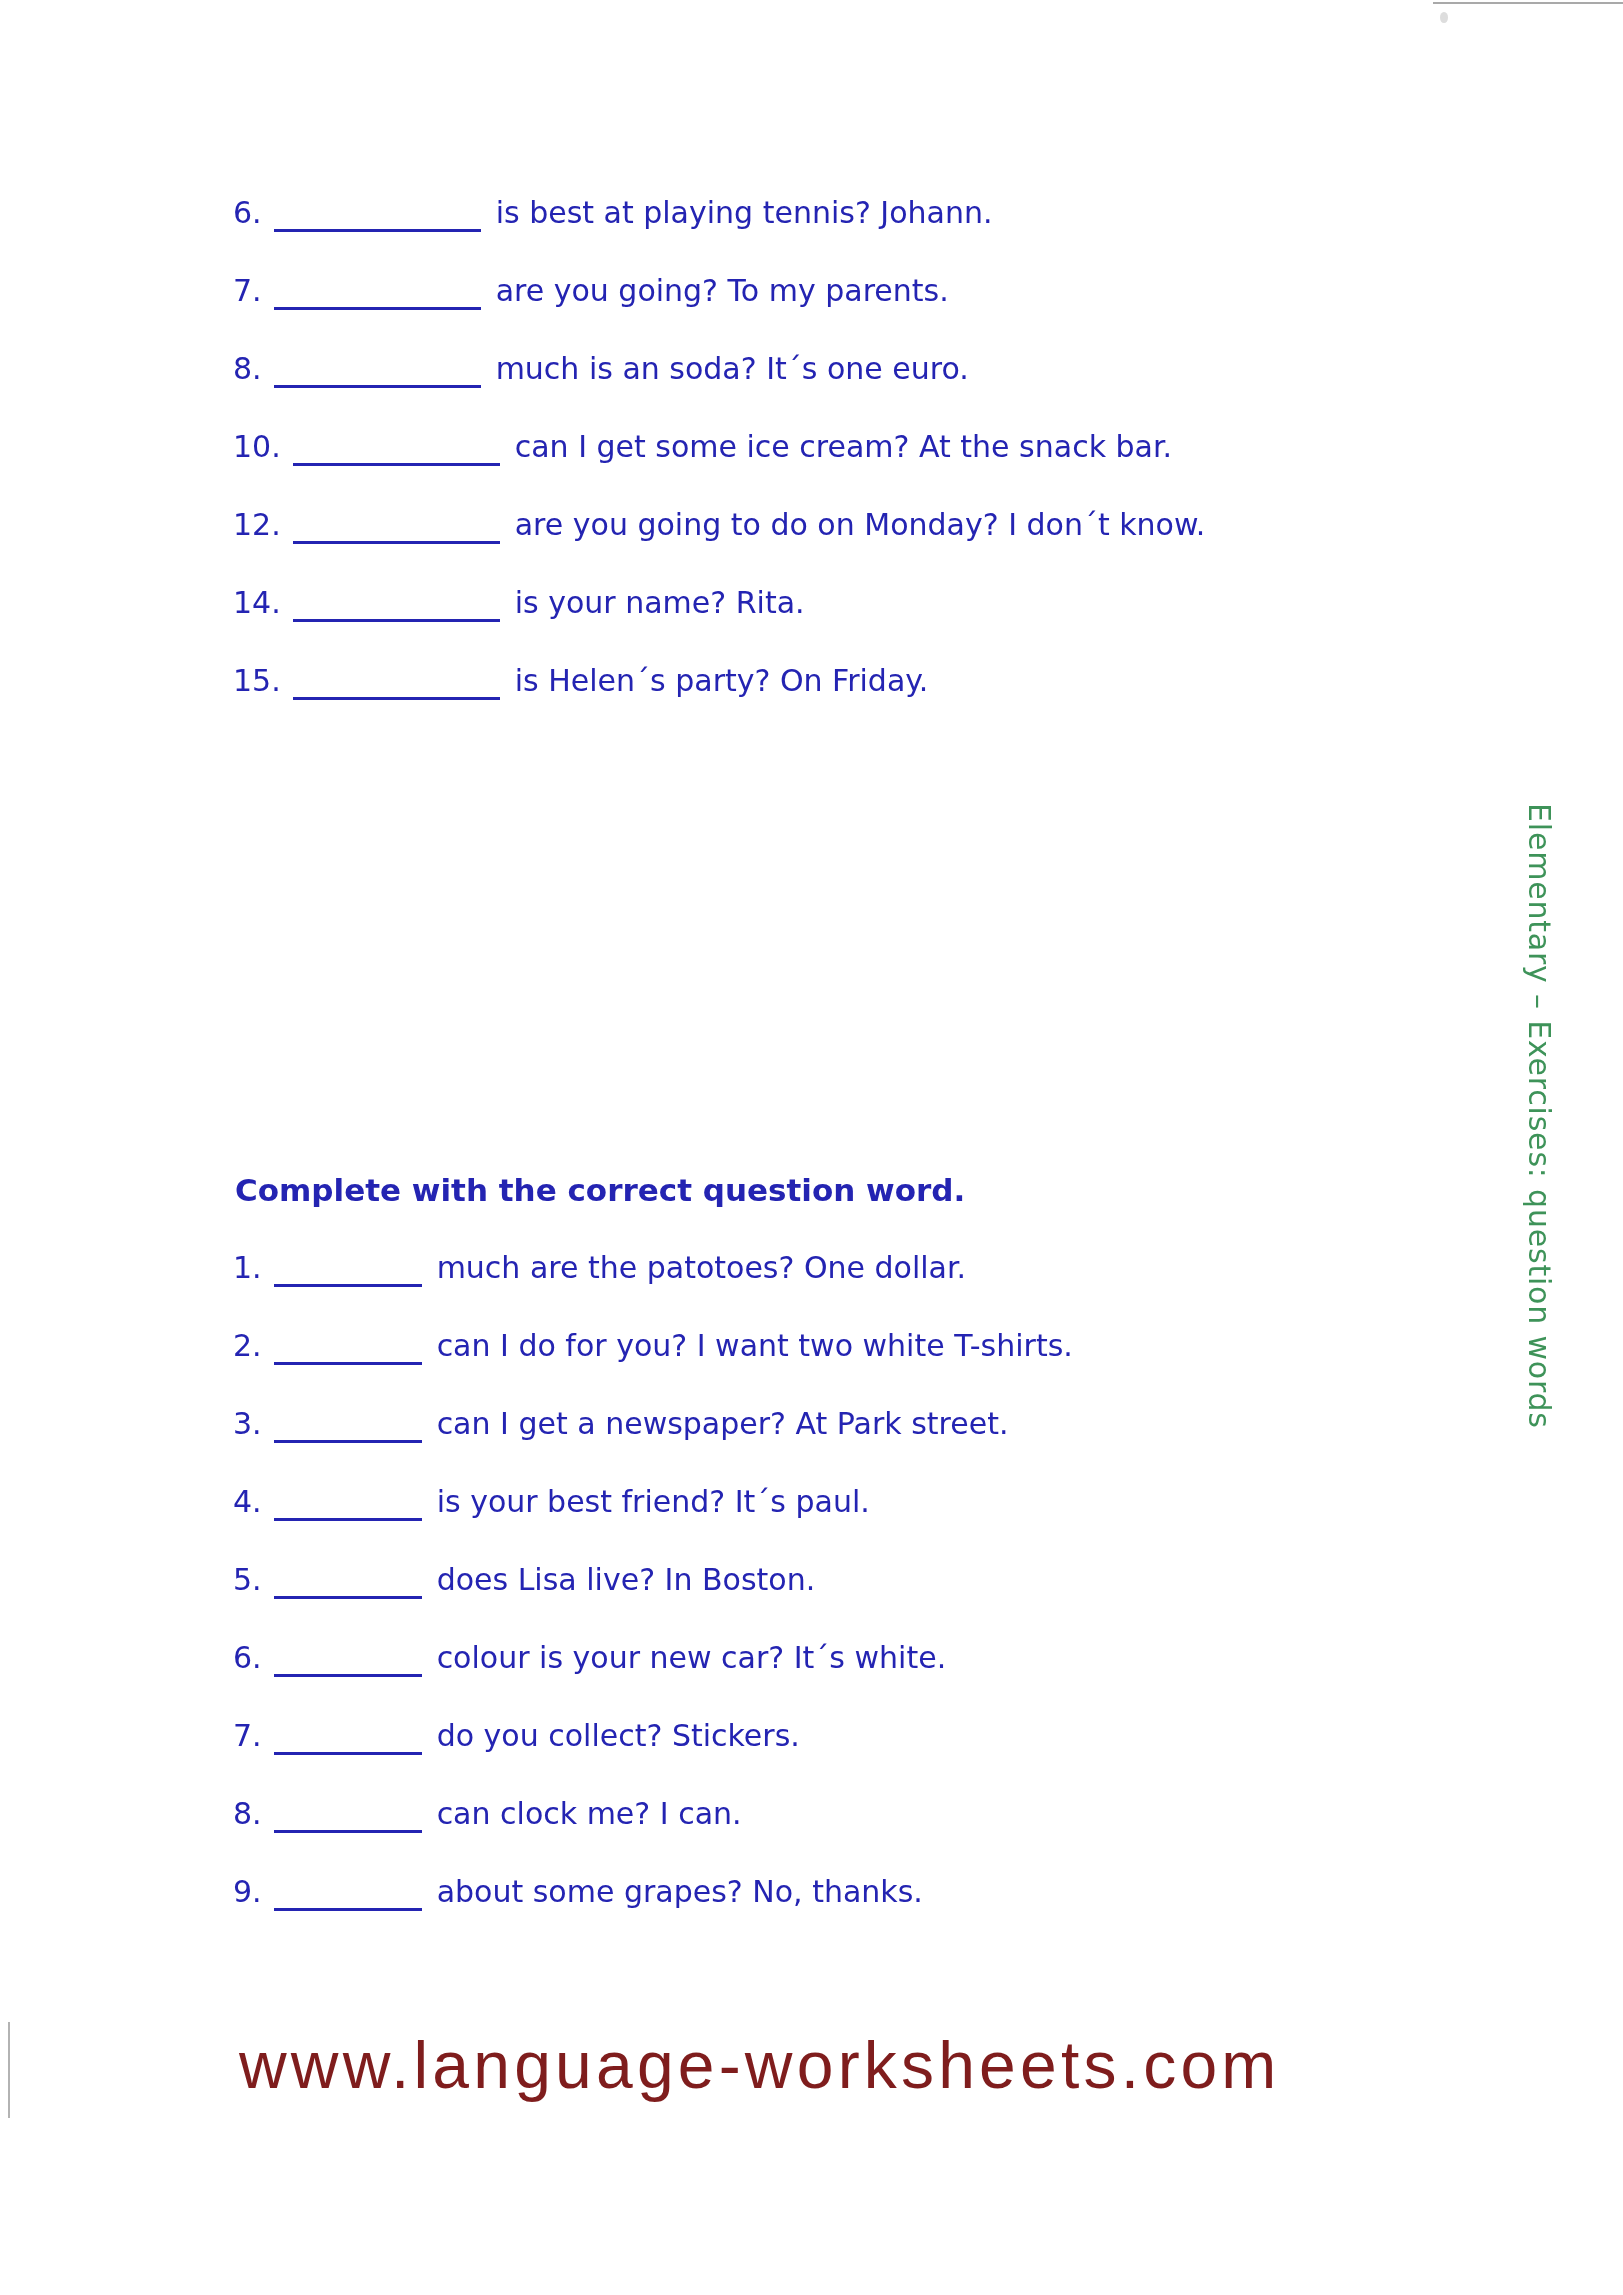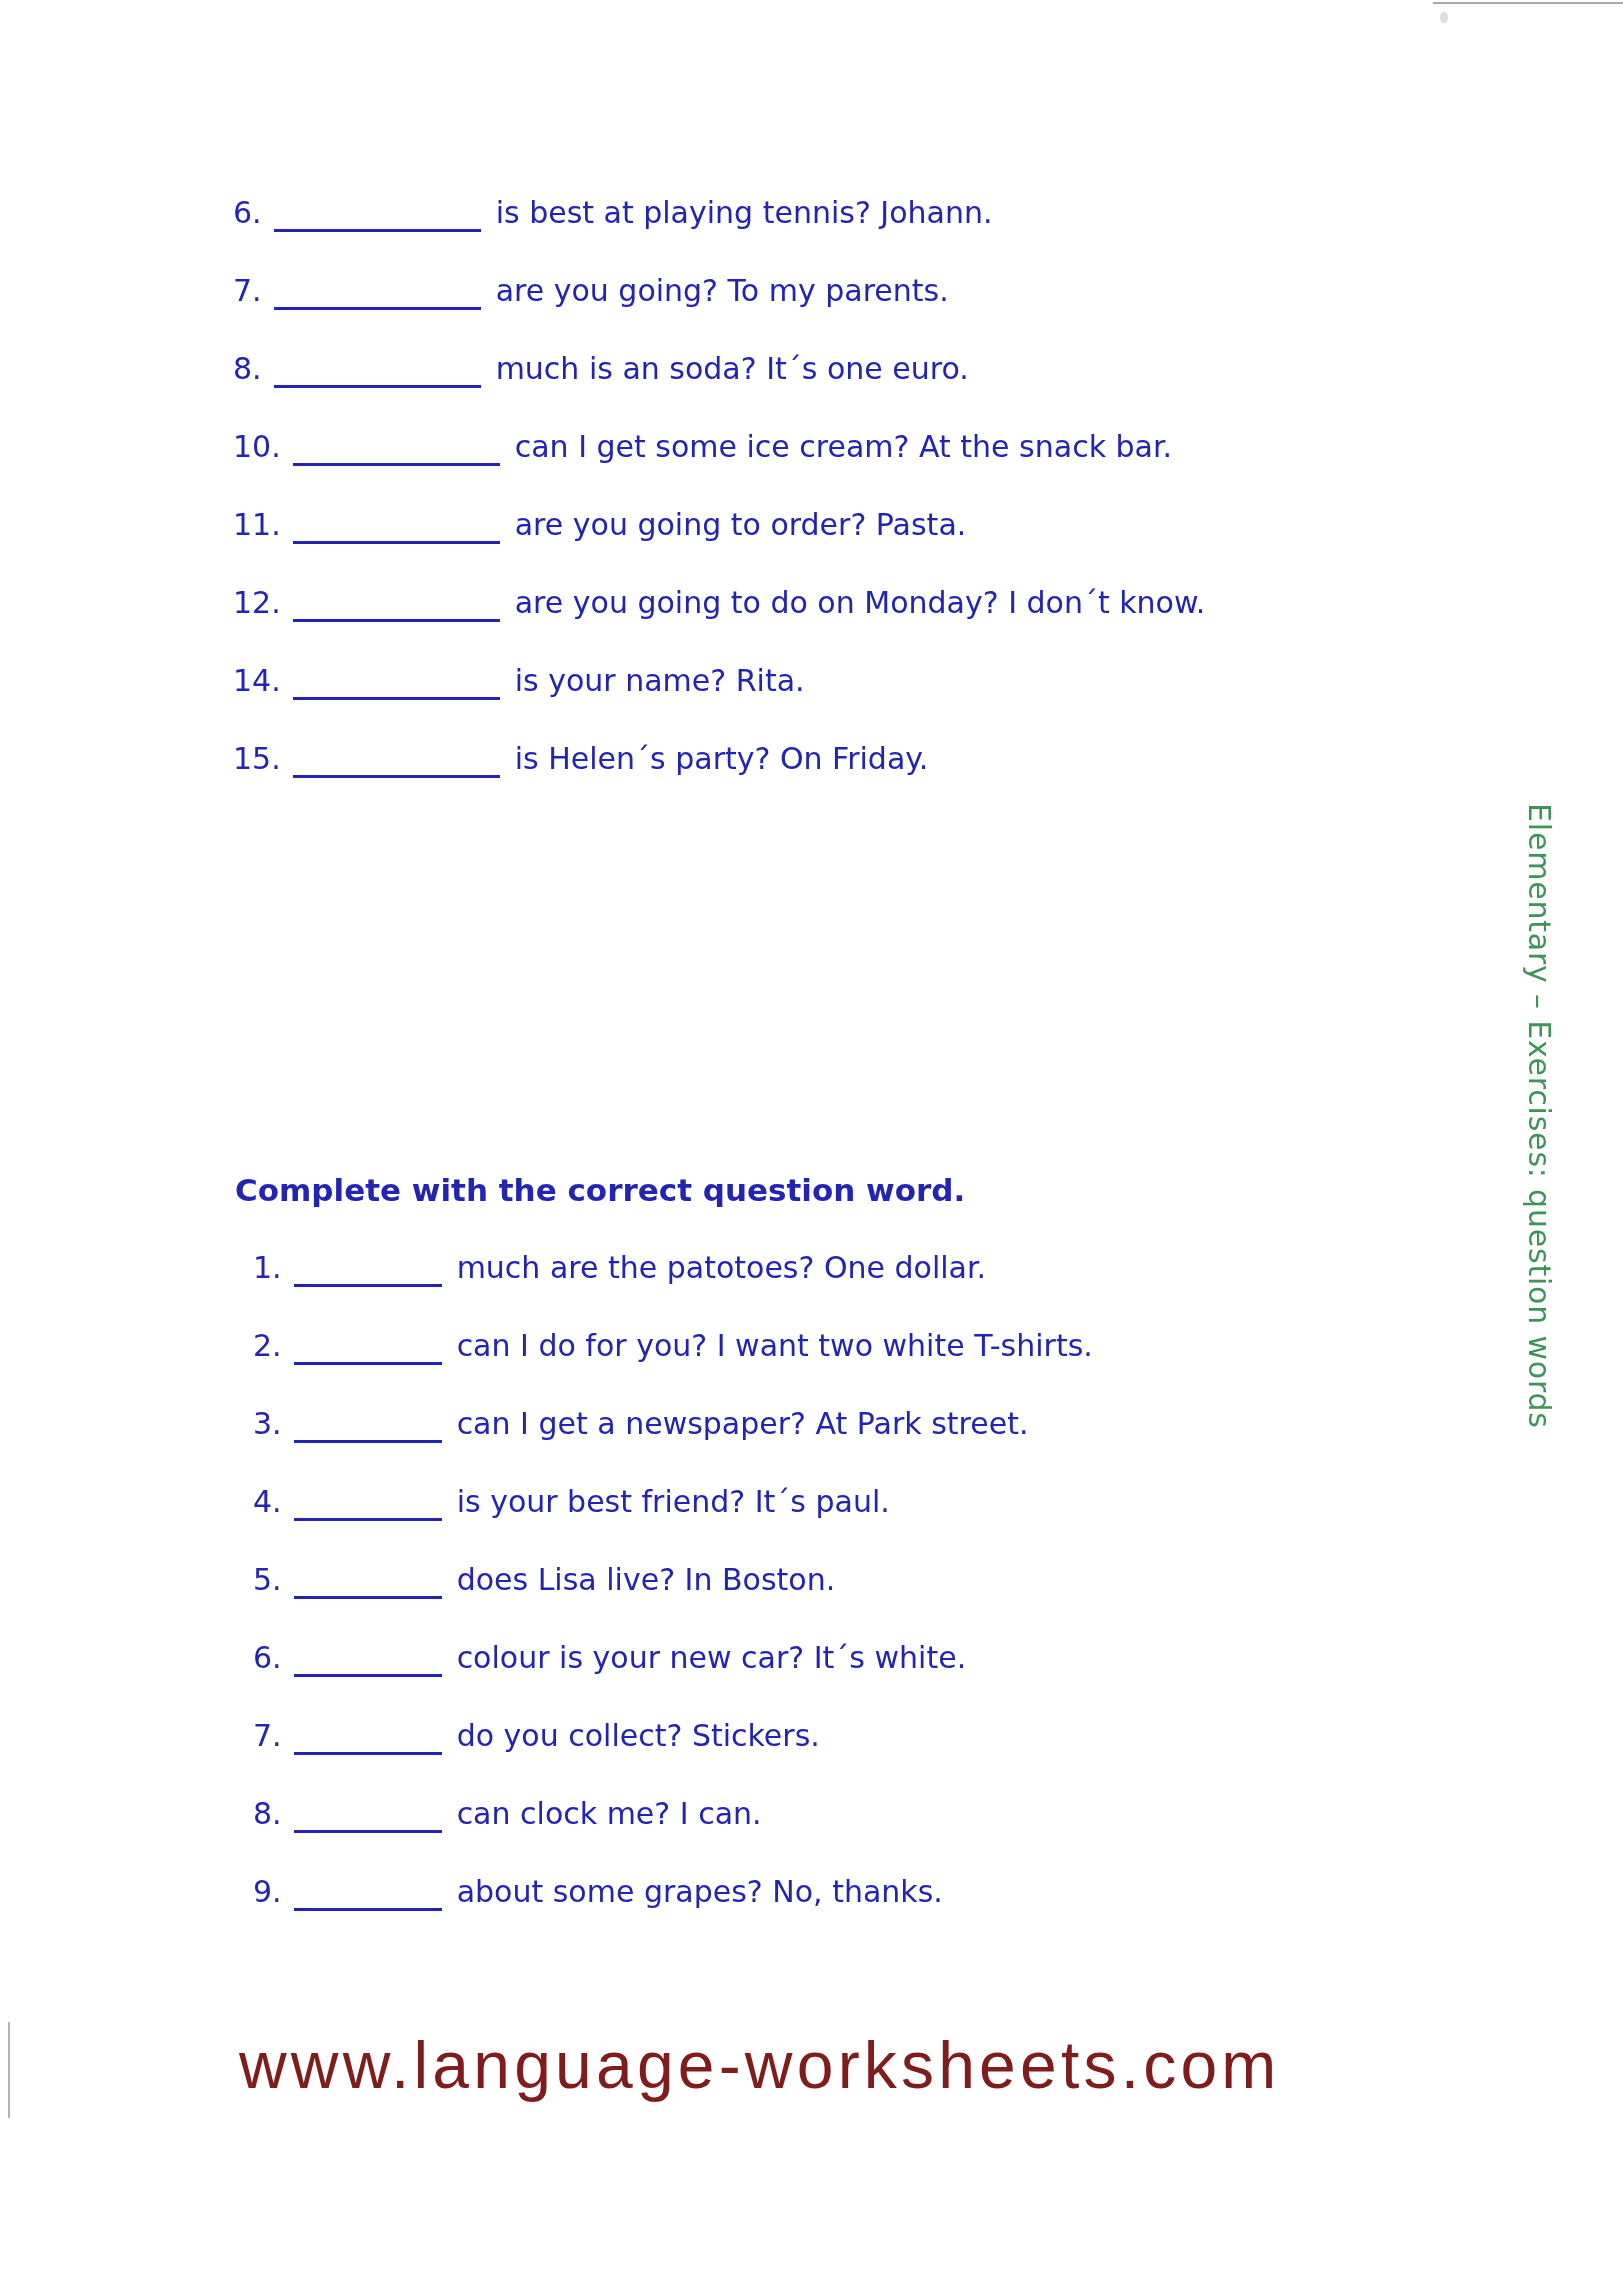--- a/index.html
+++ b/index.html
@@ -15,21 +15,21 @@
   
   .ex-list {
     position:absolute;
     left:233px;
     color:#2424b2;
     font-size:30px;
     line-height:78px;
     white-space:nowrap;
   }
   .ex-list-1 { top:174px; }
-  .ex-list-2 { top:1229px;margin-left:20px; }
+  .ex-list-2 { top:1229px; }
 
   .num { display:inline-block; }
 
   .blank {
     display:inline-block;
     height:0;
     border-bottom:3.4px solid #2424b2;
     vertical-align:-9.3px;
     margin:0 15px 0 12px;
   }
@@ -100,21 +100,20 @@
 
   <div class="artifact-top-line"></div>
   <div class="artifact-smudge"></div>
   <div class="artifact-left-line"></div>
 
   <div class="ex-list ex-list-1">
     <div class="item"><span class="num">6.</span><span class="blank blank-long"></span><span class="txt">is best at playing tennis? Johann.</span></div>
     <div class="item"><span class="num">7.</span><span class="blank blank-long"></span><span class="txt">are you going? To my parents.</span></div>
     <div class="item"><span class="num">8.</span><span class="blank blank-long"></span><span class="txt">much is an soda? It´s one euro.</span></div>
     <div class="item"><span class="num">10.</span><span class="blank blank-long"></span><span class="txt">can I get some ice cream? At the snack bar.</span></div>
-    <div class="item"><span class="num">11.</span><span class="blank blank-long"></span><span class="txt">are you going to order? Pasta.</span></div>
     <div class="item"><span class="num">12.</span><span class="blank blank-long"></span><span class="txt">are you going to do on Monday? I don´t know.</span></div>
     <div class="item"><span class="num">14.</span><span class="blank blank-long"></span><span class="txt">is your name? Rita.</span></div>
     <div class="item"><span class="num">15.</span><span class="blank blank-long"></span><span class="txt">is Helen´s party? On Friday.</span></div>
   </div>
 
   <div class="section-heading">Complete with the correct question word.</div>
 
   <div class="ex-list ex-list-2">
     <div class="item"><span class="num">1.</span><span class="blank blank-short"></span><span class="txt">much are the patotoes? One dollar.</span></div>
     <div class="item"><span class="num">2.</span><span class="blank blank-short"></span><span class="txt">can I do for you? I want two white T-shirts.</span></div>

